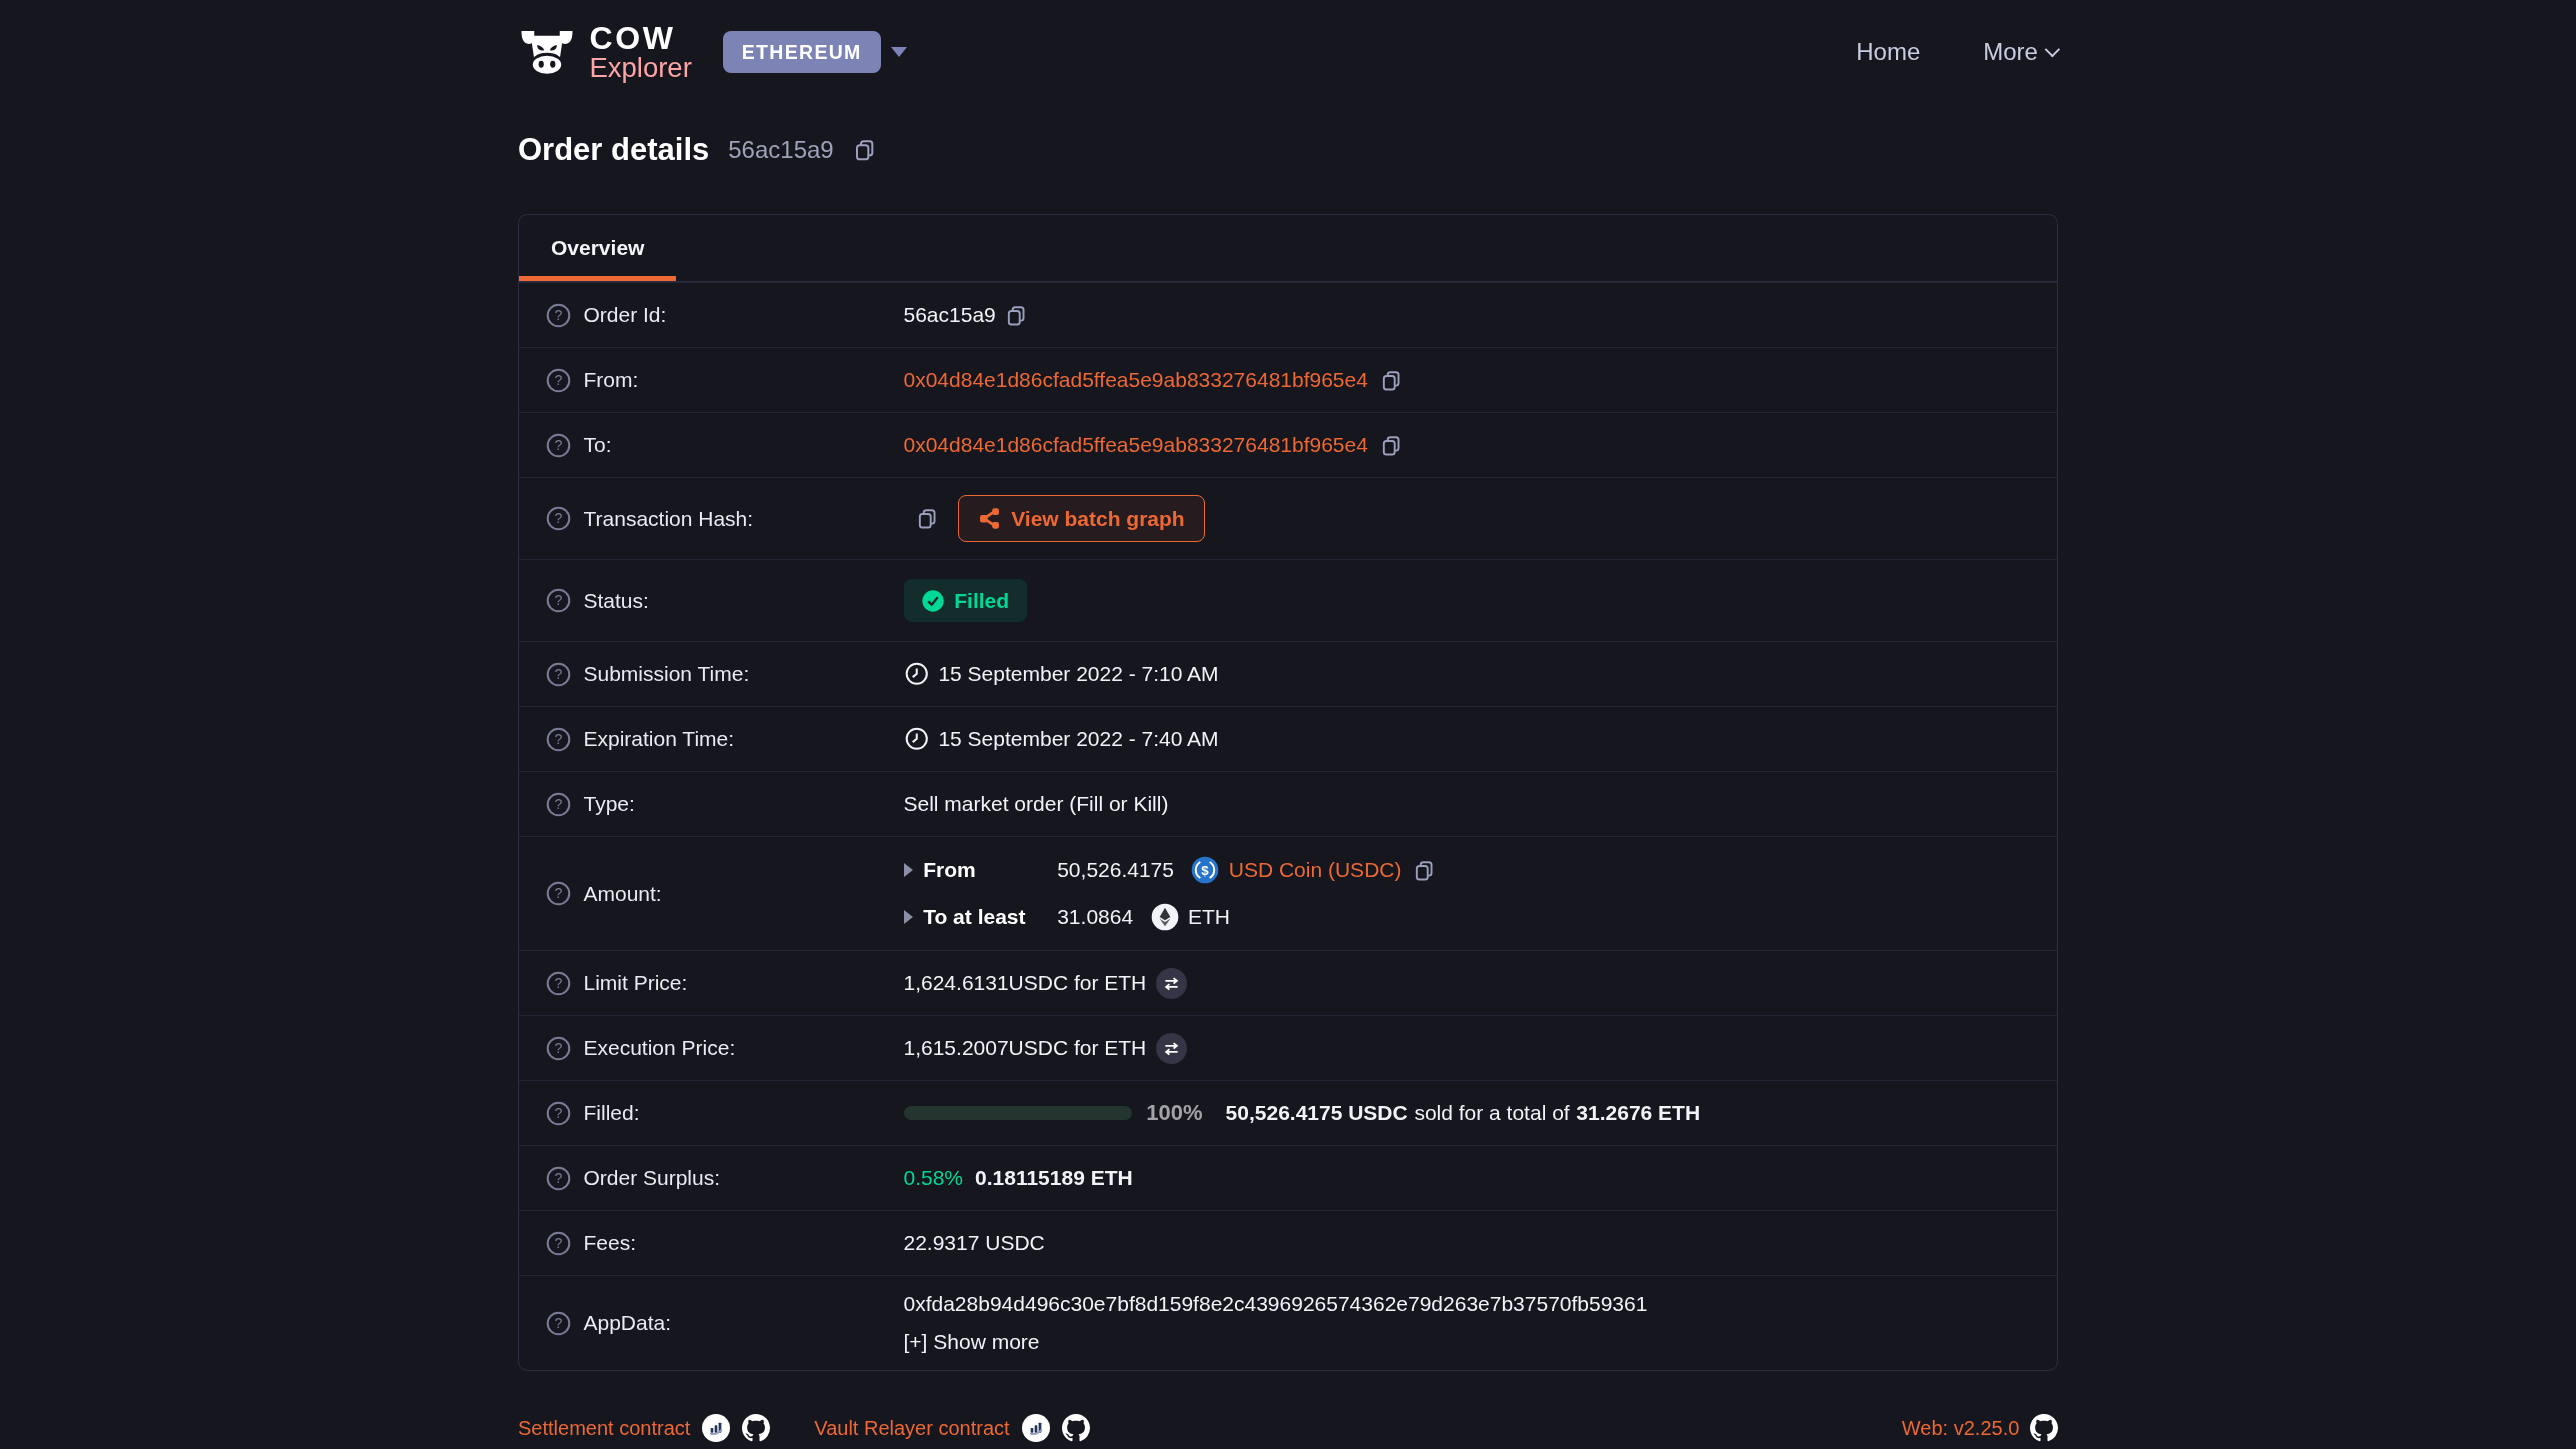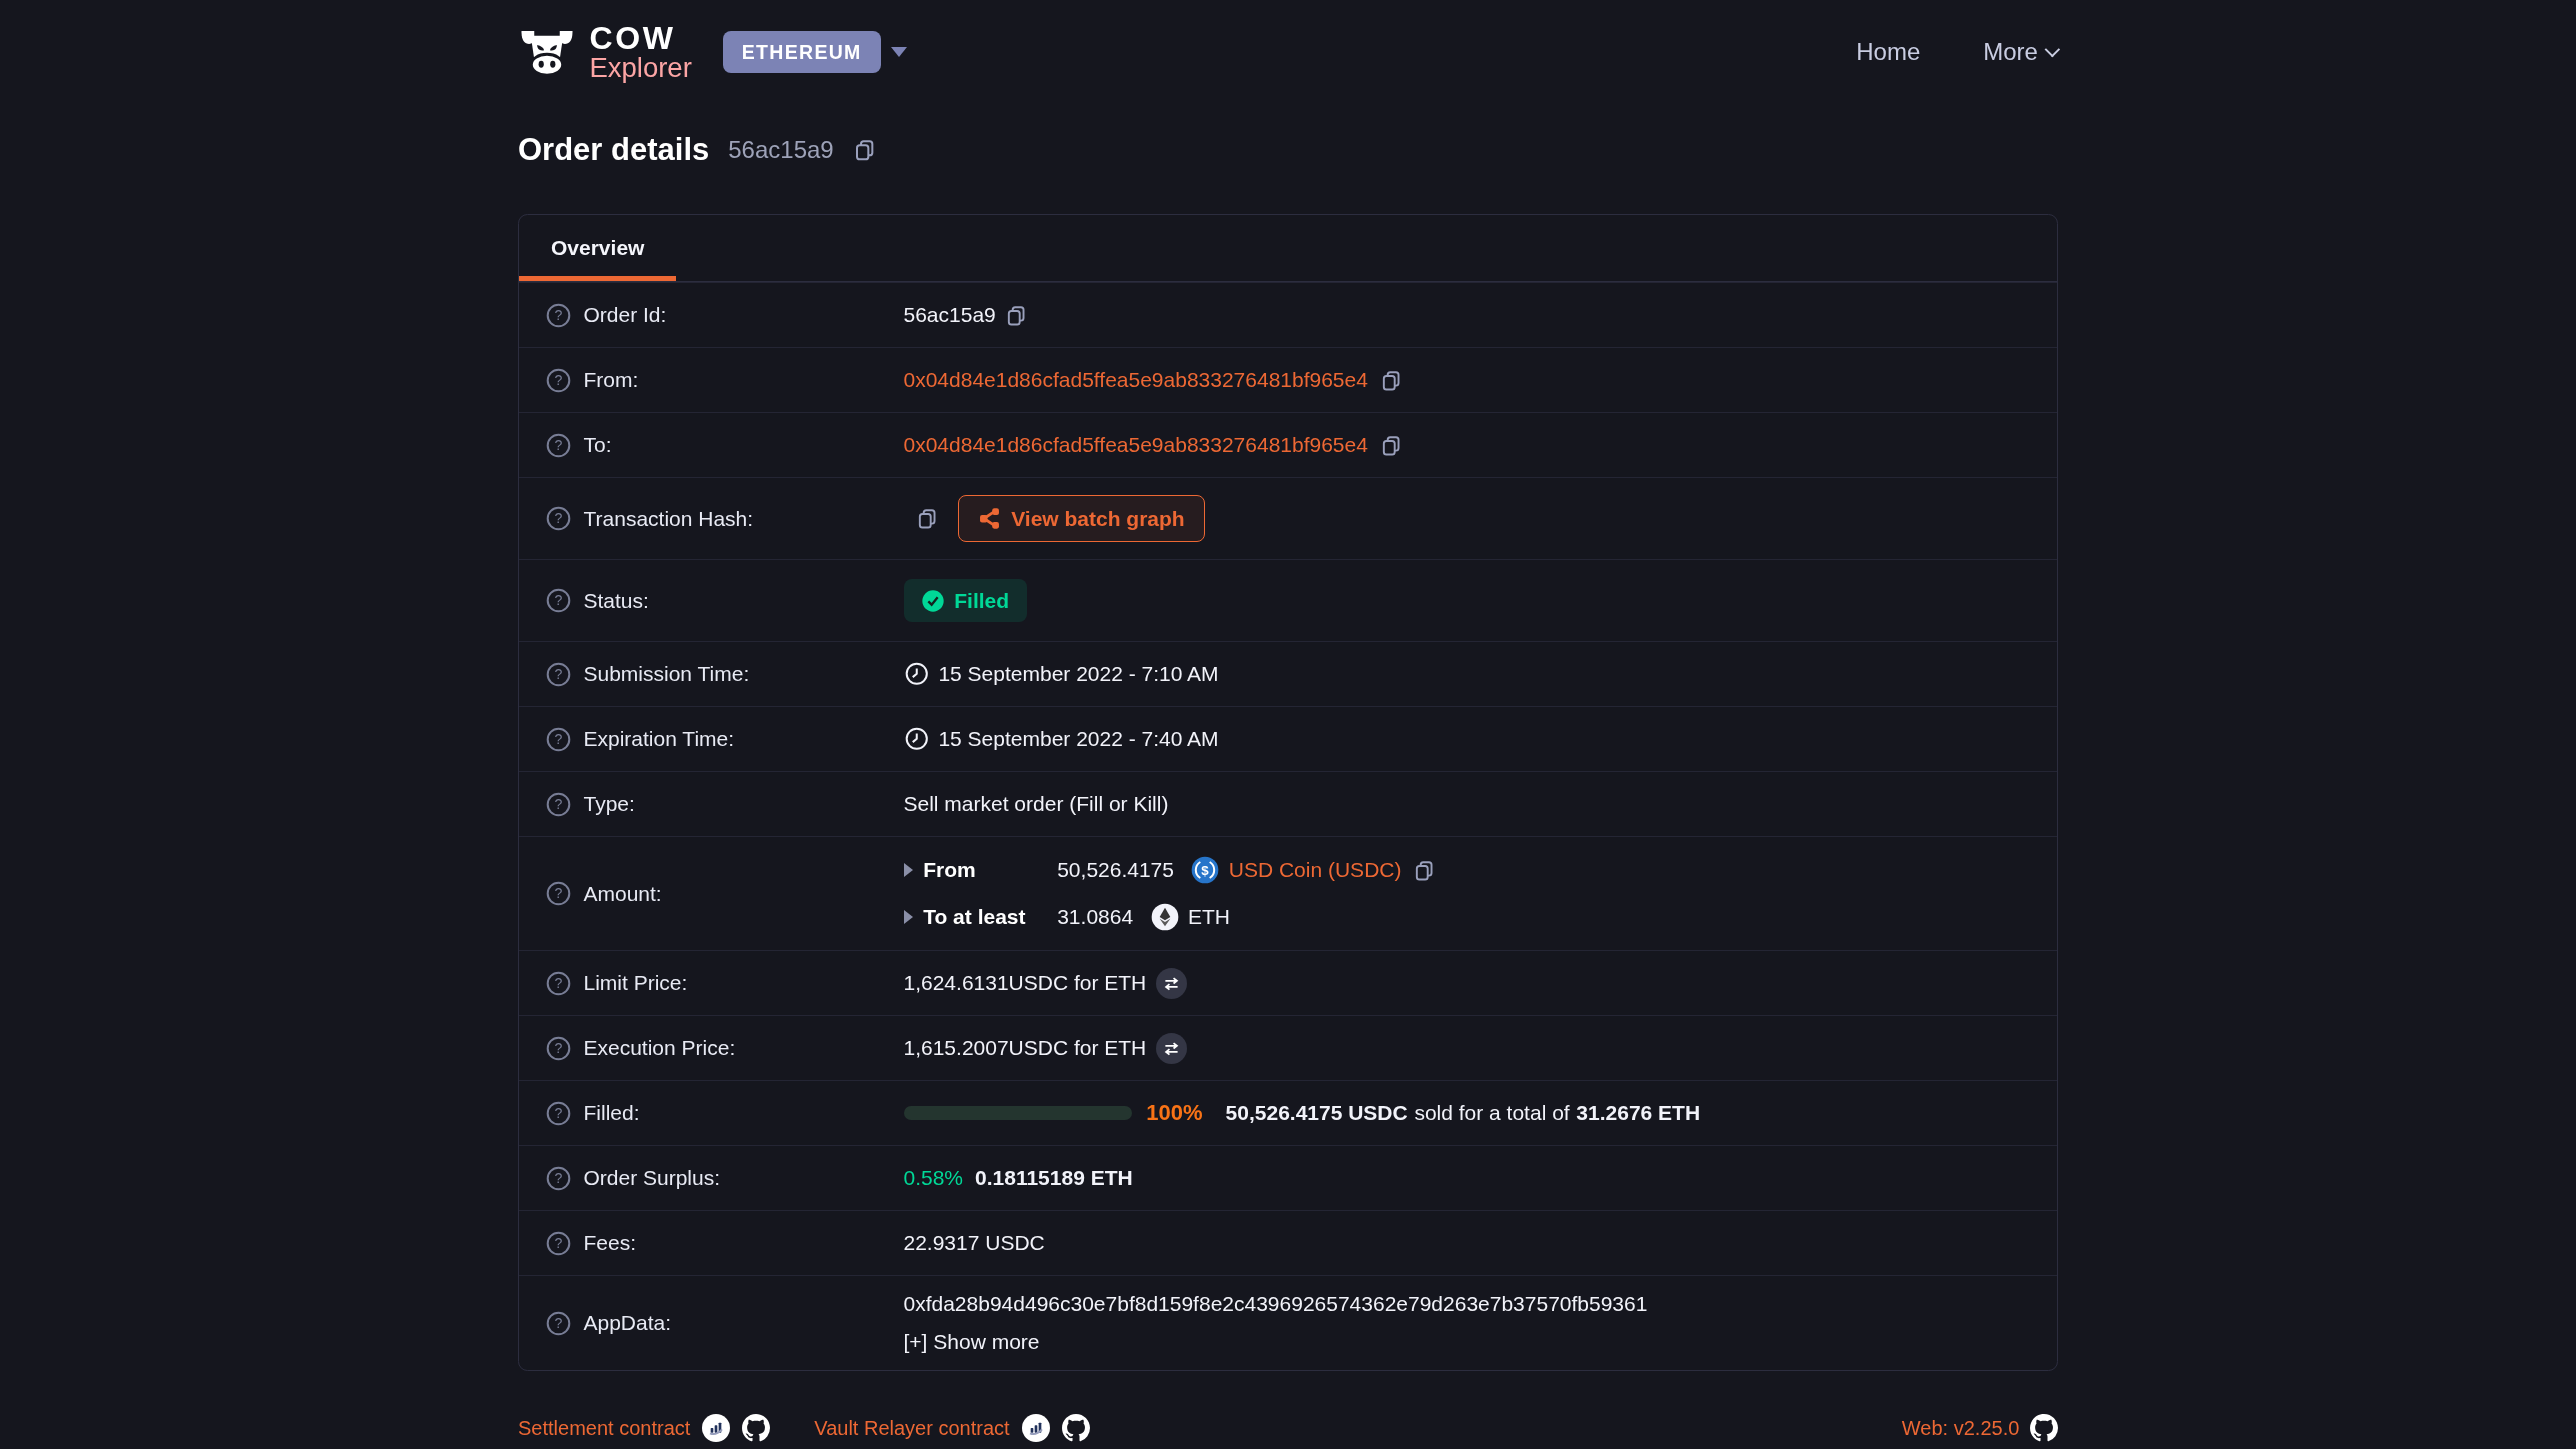--- a/index.html
+++ b/index.html
@@ -46,21 +46,21 @@
 
   .batch-btn { display:flex; align-items:center; gap:10.7px; margin-left:19px; background:rgba(237,104,52,0.08); border:1.3px solid #ED6834; border-radius:8px; padding:10.7px 19px; color:#ED6834; font-size:21px; font-weight:bold; cursor:pointer; }
 
   .amount-line { display:flex; align-items:center; margin:9.4px 0; }
   .tri { width:0; height:0; border-top:7.4px solid transparent; border-bottom:7.4px solid transparent; border-left:9.4px solid #8A8FA8; margin-right:10.7px; }
   .sub-label { font-weight:bold; width:134px; color:#FFFFFF; }
   .amt-num { margin-right:17.4px; }
 
   .progress-wrap { width:228px; height:14.8px; border-radius:7.4px; background:#24352F; overflow:hidden; }
   .progress-fill { height:100%; background:#00D897; border-radius:7.4px; }
-  .pct { color:#f97316; font-weight:bold; font-size:22px; margin:0 23px 0 14.8px; }
+  .pct { color:#a3a3a3; font-weight:bold; font-size:22px; margin:0 23px 0 14.8px; }
   .b { font-weight:bold; }
   .green { color:#00D897; }
 
   .swap-circle { width:31px; height:31px; border-radius:50%; background:#343645; display:flex; align-items:center; justify-content:center; cursor:pointer; }
 
   .appdata-col { display:flex; flex-direction:column; gap:14.8px; }
   .show-more { cursor:pointer; color:#F2F3FA; }
 
   
   .footer { margin-top:43px; display:flex; align-items:center; padding-bottom:17.4px; }

